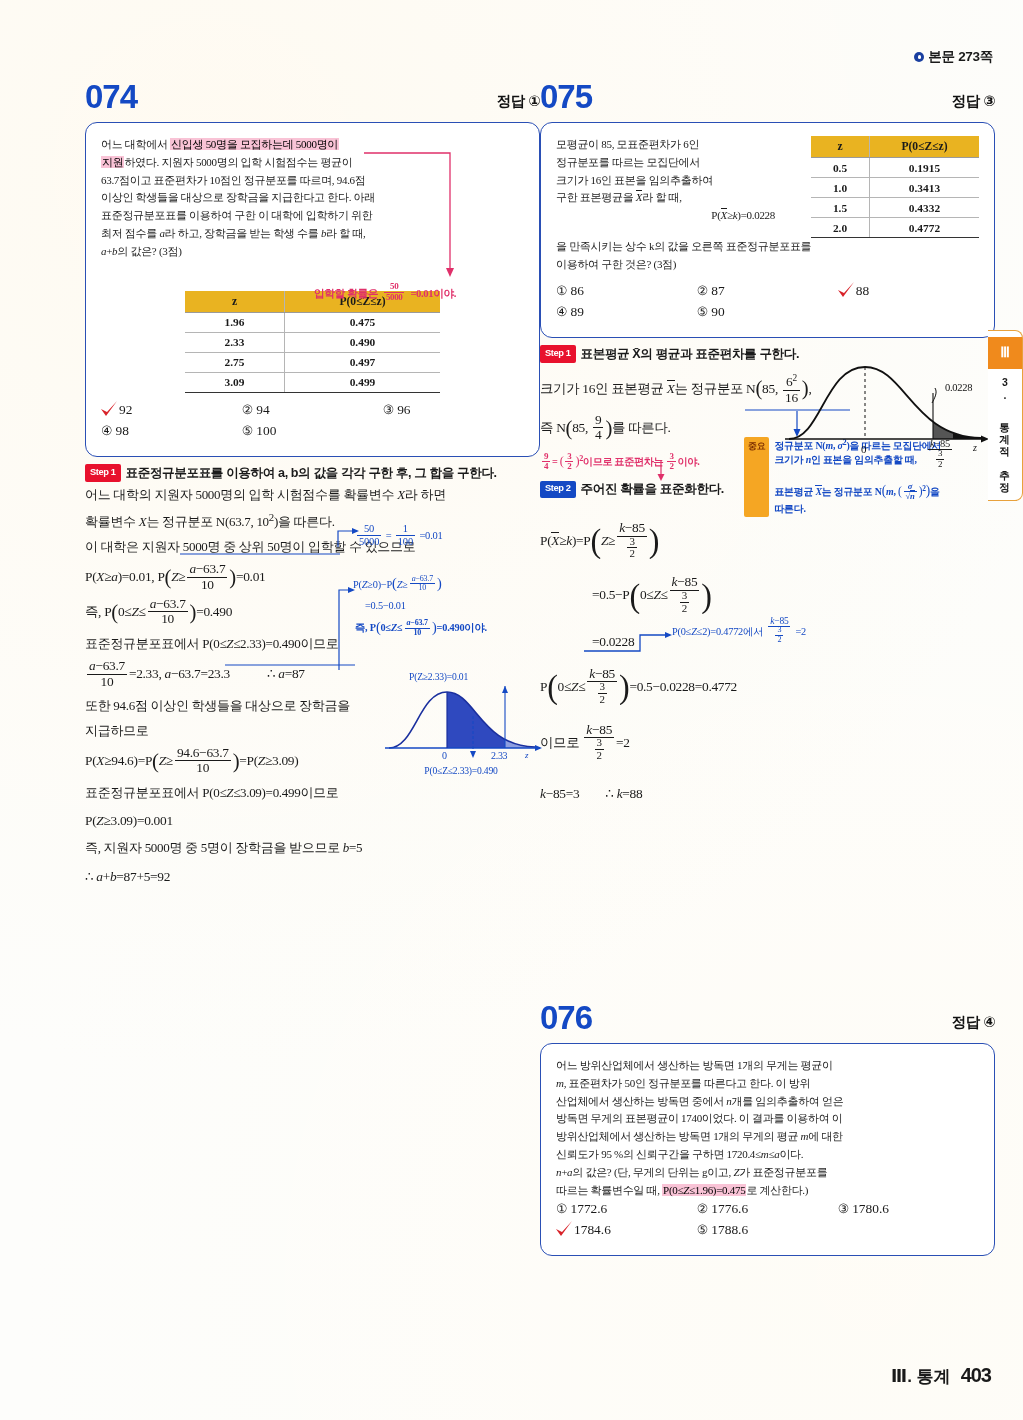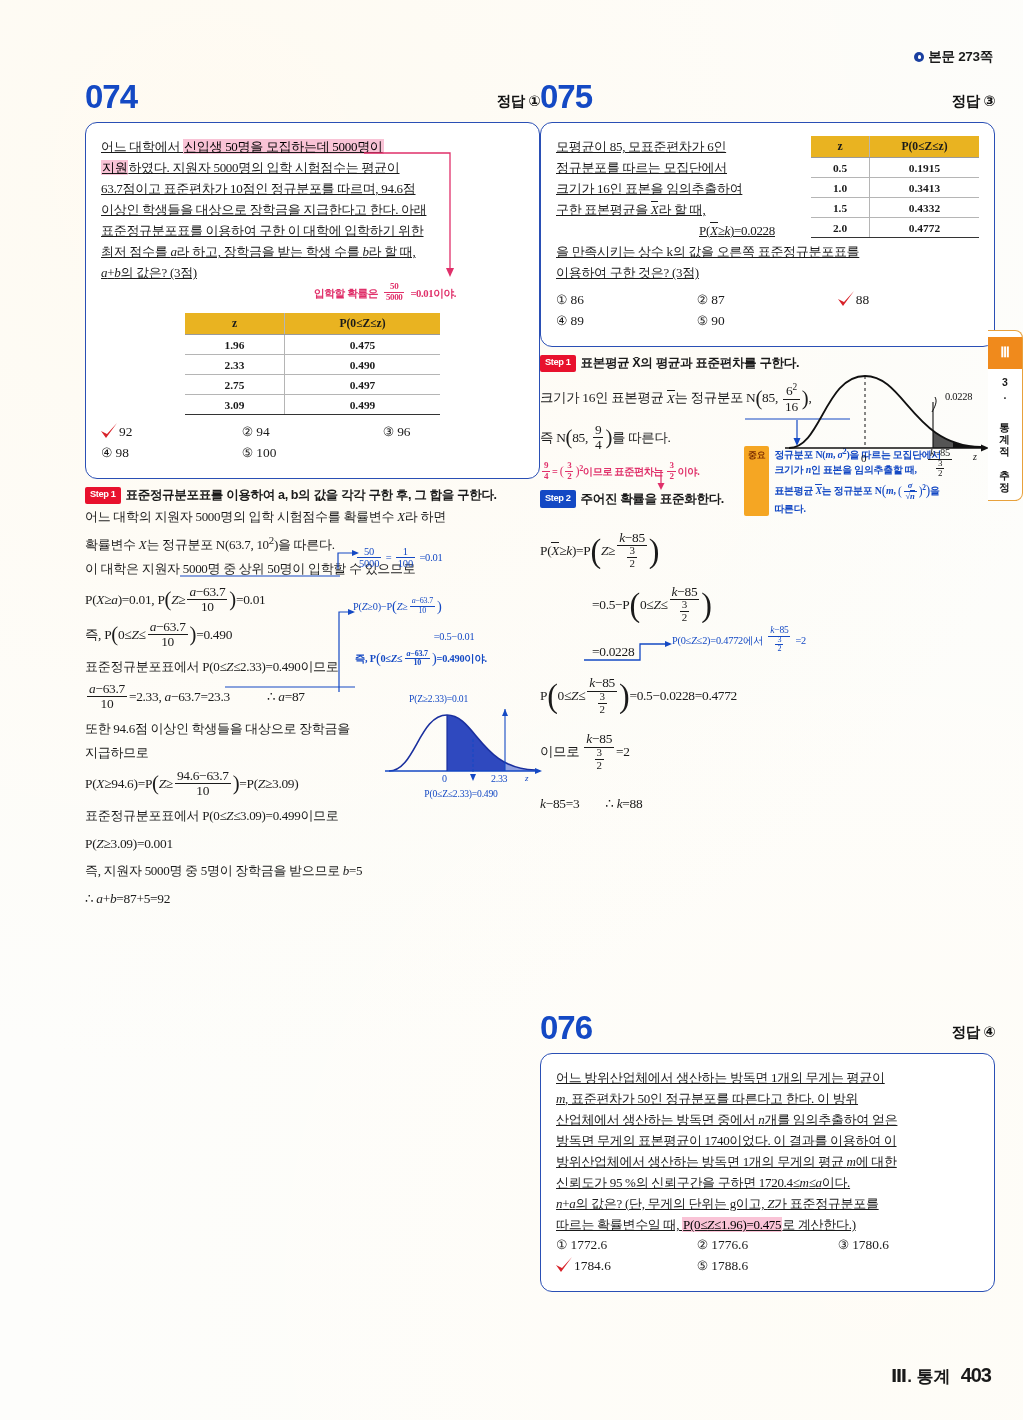--- a/index.html
+++ b/index.html
@@ -30,21 +30,21 @@
   
   .prob-head{display:flex;align-items:flex-end;justify-content:space-between;margin-bottom:9px;}
   .prob-no{font-family:"Liberation Sans","DejaVu Sans",sans-serif;font-weight:bold;
            font-size:33px;color:#1449c4;letter-spacing:-1px;line-height:1;}
   .prob-ans{font-family:"Liberation Sans","DejaVu Sans",sans-serif;font-weight:bold;font-size:14.5px;
            color:#111;letter-spacing:-.5px;padding-bottom:2px;}
 
   
   .qbox{border:1.6px solid #2a4fb5;border-radius:12px;padding:13px 15px 12px 15px;
         background:#fff;position:relative;}
-  .qtext{font-size:13px;line-height:1.62;letter-spacing:-.3px;text-decoration:underline;}
+  .qtext{font-size:11px;line-height:1.62;letter-spacing:-.3px;}
   .qtext p{margin:0;}
   mark.pink{background:#f9c3d6;padding:0 1px;}
   .hl-note{color:#e0306a;font-size:10.7px;font-weight:bold;letter-spacing:-.4px;}
   .hl-note-s{color:#e0306a;font-size:10px;letter-spacing:-.3px;}
 
   
   table.ztab{border-collapse:collapse;font-size:11.4px;text-align:center;
              font-family:"Liberation Serif",serif;}
   table.ztab th{background:#e9b321;border:none;padding:4px 2px;font-weight:bold;font-size:11.6px;
                 border-bottom:1px solid #9a9a9a;}
@@ -264,21 +264,21 @@
     </svg>
 
     <svg class="abs" style="left:248px;top:112px;" width="22" height="96">
       <path d="M6,94 L6,14 L20,14" stroke="#1449c4" stroke-width="1.2" fill="none"></path>
       <path d="M22,14 l-7,-3 l0,6 z" fill="#1449c4"></path>
     </svg>
     <div class="abs" style="left:268px;top:112px;width:190px;">
       <div class="note-blue" style="margin-bottom:4px;">
         P(<i class="v">Z</i>≥0)−P<span class="paren" style="font-size:1.4em;">(</span><i class="v">Z</i>≥<span class="frac fs"><span class="n"><i class="v">a</i>−63.7</span><span class="d">10</span></span><span class="paren" style="font-size:1.4em;">)</span>
       </div>
-      <div class="note-blue" style="margin:12px 0 6px 12px;text-align:center;">=0.5−0.01</div>
+      <div class="note-blue" style="margin:4px 0 6px 12px;">=0.5−0.01</div>
       <div class="note-blue-b" style="margin-left:2px;">
         즉, P<span class="paren" style="font-size:1.4em;">(</span>0≤<i class="v">Z</i>≤<span class="frac fs"><span class="n"><i class="v">a</i>−63.7</span><span class="d">10</span></span><span class="paren" style="font-size:1.4em;">)</span>=0.490이야.
       </div>
     </div>
     <svg class="abs" style="left:140px;top:196px;" width="130" height="10">
       <line x1="0" y1="5" x2="130" y2="5" stroke="#1449c4" stroke-width="1.2"></line>
     </svg>
 
     <div class="abs" style="left:300px;top:205px;width:160px;">
       <div class="curve-cap-top" style="margin-left:24px;">P(Z≥2.33)=0.01</div>
@@ -412,21 +412,21 @@
     <div class="step-line" style="margin-top:7px;">
       <span class="step s2">Step 2</span><span>주어진 확률을 표준화한다.</span>
     </div>
 
     <div class="abs" style="left:180px;top:92px;width:275px;padding-left:24px;">
       <div style="display:flex;gap:5px;">
         <span class="impbadge">중요</span>
         <div class="note-blue-b" style="line-height:1.45;font-size:9.9px;">
           <div>정규분포 N(<i class="v">m</i>, <i class="v">σ</i><sup>2</sup>)을 따르는 모집단에서</div>
           <div>크기가 <i class="v">n</i>인 표본을 임의추출할 때,</div>
-          <div style="margin-top:5px;">
+          <div style="margin-top:15px;">
             표본평균 <span style="border-top:1px solid #1449c4;"><i class="v">X</i></span>는 정규분포 N<span class="paren" style="font-size:1.35em;">(</span><i class="v">m</i>,
             <span class="paren" style="font-size:1.15em;">(</span><span class="frac" style="font-size:8.6px;"><span class="n"><i class="v">σ</i></span><span class="d">√<span style="border-top:1px solid #1449c4;"><i class="v">n</i></span></span></span><span class="paren" style="font-size:1.15em;">)</span><sup style="font-size:.75em;">2</sup><span class="paren" style="font-size:1.35em;">)</span>을
           </div>
           <div>따른다.</div>
         </div>
       </div>
     </div>
     <svg class="abs" style="left:250px;top:66px;" width="14" height="28">
       <line x1="7" y1="0" x2="7" y2="20" stroke="#1449c4" stroke-width="1.2"></line>
       <path d="M7,26 l-3.5,-8 l7,0 z" fill="#1449c4"></path>

